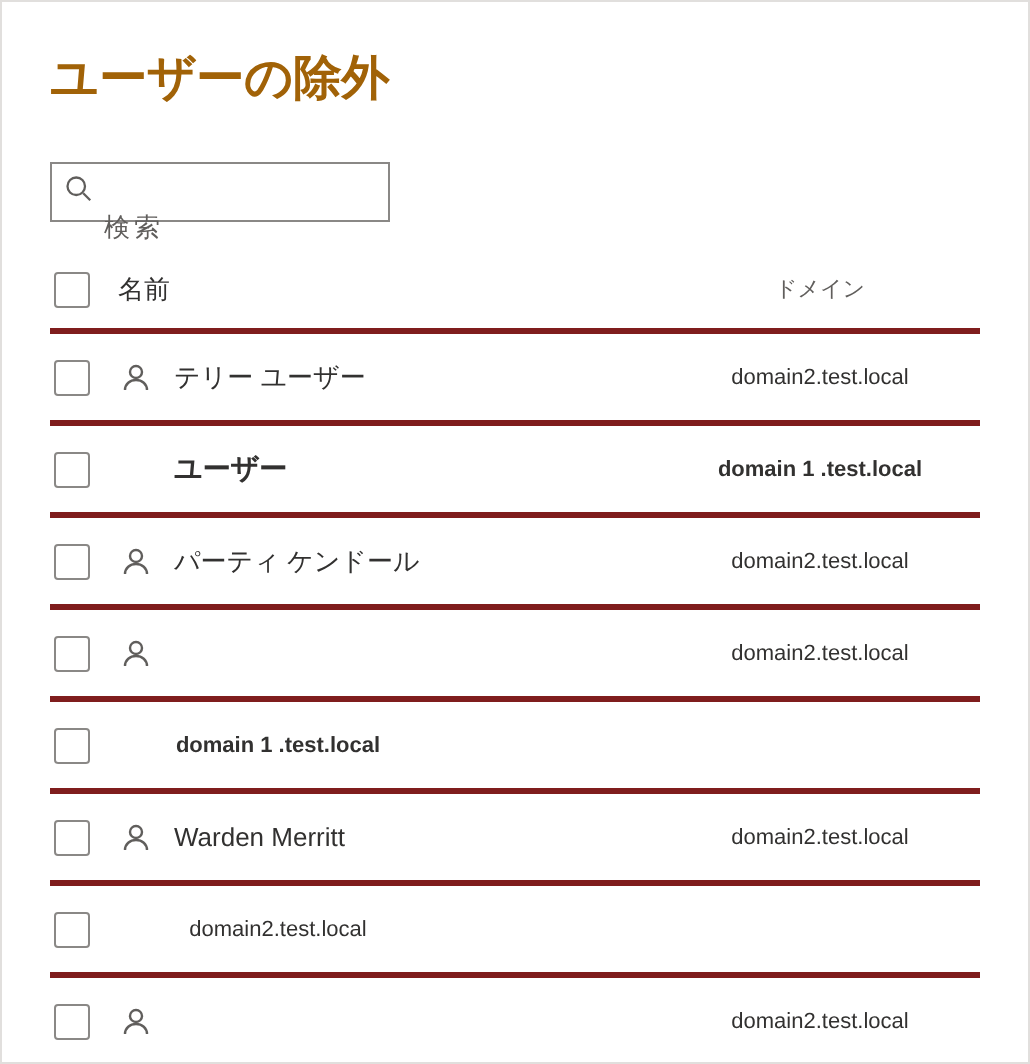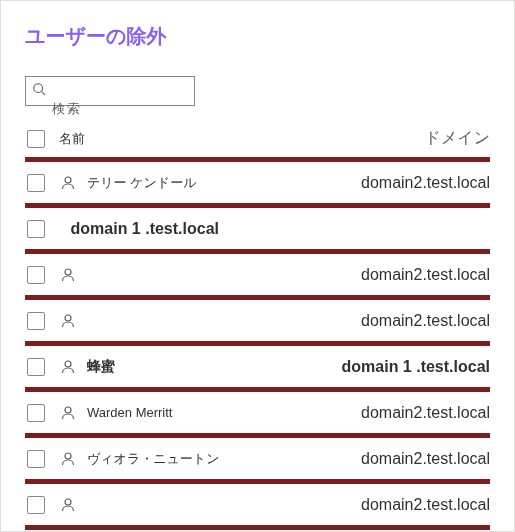--- a/index.html
+++ b/index.html
@@ -7,23 +7,23 @@
       font-family: "Segoe UI", "Yu Gothic UI", Meiryo, sans-serif;
       background: #fff;
       color: #323130;
       width: 515px;
       height: 532px;
       border: 1px solid #e1dfdd;
       overflow: hidden;
     }
     .panel { padding: 22px 24px 0 24px; }
     .title {
-      font-size: 20px;
+      font-size: 24px;
       font-weight: 600;
-      color: #8b5cf6;
+      color: #a16207;
       margin-bottom: 26px;
     }
     .search-box {
       display: flex;
       align-items: center;
       width: 170px;
       height: 30px;
       border: 1px solid #8a8886;
       padding: 0 6px;
       margin-bottom: 14px;
@@ -41,21 +41,21 @@
       margin-top: 35px;
     }
     .search-input::placeholder {
       color: #605e5c;
       letter-spacing: 2px;
     }
     .table { width: 100%; }
     .thead, .row {
       display: flex;
       align-items: center;
-      border-bottom: 5px solid #7f1d1d;
+      border-bottom: 3px solid #7f1d1d;
     }
     .thead {
       height: 42px;
       font-size: 13px;
       color: #605e5c;
     }
     .row { height: 46px; }
     .col-check {
       width: 34px;
       display: flex;
@@ -66,23 +66,23 @@
     .col-name {
       flex: 1;
       display: flex;
       align-items: center;
       gap: 10px;
       font-size: 13px;
       color: #323130;
     }
     .col-domain {
       width: 160px;
-      font-size: 16px;
+      font-size: 11px;
       color: #323130;
-      text-align: right;
+      text-align: center;
     }
     .checkbox {
       width: 18px;
       height: 18px;
       border: 1px solid #8a8886;
       border-radius: 2px;
       background: #fff;
       cursor: pointer;
     }
     .person-icon {
@@ -128,41 +128,51 @@
           <div class="col-check">
             <div class="checkbox"></div>
           </div>
           <div class="col-name">
             <span class="person-icon">
               <svg width="16" height="16" viewBox="0 0 16 16" fill="none">
                 <circle cx="8" cy="5" r="3" stroke="#605e5c" stroke-width="1.2"></circle>
                 <path d="M2.5 14c0-3 2.5-5 5.5-5s5.5 2 5.5 5" stroke="#605e5c" stroke-width="1.2" fill="none"></path>
               </svg>
             </span>
-            <span class="name-text">テリー ケンドール</span>
+            <span class="name-text">テリー ユーザー</span>
           </div>
           <div class="col-domain">domain2.test.local</div>
         </div>
         <div class="row bold noicon">
           <div class="col-check">
             <div class="checkbox"></div>
           </div>
+          <div class="col-name">
+            <span class="person-icon">
+              <svg width="16" height="16" viewBox="0 0 16 16" fill="none">
+                <circle cx="8" cy="5" r="3" stroke="#605e5c" stroke-width="1.2"></circle>
+                <path d="M2.5 14c0-3 2.5-5 5.5-5s5.5 2 5.5 5" stroke="#605e5c" stroke-width="1.2" fill="none"></path>
+              </svg>
+            </span>
+            <span class="name-text">ユーザー</span>
+          </div>
           <div class="col-domain">domain 1 .test.local</div>
         </div>
         <div class="row">
           <div class="col-check">
             <div class="checkbox"></div>
           </div>
           <div class="col-name">
             <span class="person-icon">
               <svg width="16" height="16" viewBox="0 0 16 16" fill="none">
                 <circle cx="8" cy="5" r="3" stroke="#605e5c" stroke-width="1.2"></circle>
                 <path d="M2.5 14c0-3 2.5-5 5.5-5s5.5 2 5.5 5" stroke="#605e5c" stroke-width="1.2" fill="none"></path>
               </svg>
             </span>
+            <span class="name-text">パーティ ケンドール</span>
           </div>
           <div class="col-domain">domain2.test.local</div>
         </div>
         <div class="row">
           <div class="col-check">
             <div class="checkbox"></div>
           </div>
           <div class="col-name">
             <span class="person-icon">
               <svg width="16" height="16" viewBox="0 0 16 16" fill="none">
@@ -170,58 +180,40 @@
                 <path d="M2.5 14c0-3 2.5-5 5.5-5s5.5 2 5.5 5" stroke="#605e5c" stroke-width="1.2" fill="none"></path>
               </svg>
             </span>
           </div>
           <div class="col-domain">domain2.test.local</div>
         </div>
         <div class="row bold">
           <div class="col-check">
             <div class="checkbox"></div>
           </div>
-          <div class="col-name">
-            <span class="person-icon">
-              <svg width="16" height="16" viewBox="0 0 16 16" fill="none">
-                <circle cx="8" cy="5" r="3" stroke="#605e5c" stroke-width="1.2"></circle>
-                <path d="M2.5 14c0-3 2.5-5 5.5-5s5.5 2 5.5 5" stroke="#605e5c" stroke-width="1.2" fill="none"></path>
-              </svg>
-            </span>
-            <span class="name-text">蜂蜜</span>
-          </div>
           <div class="col-domain">domain 1 .test.local</div>
         </div>
         <div class="row">
           <div class="col-check">
             <div class="checkbox"></div>
           </div>
           <div class="col-name">
             <span class="person-icon">
               <svg width="16" height="16" viewBox="0 0 16 16" fill="none">
                 <circle cx="8" cy="5" r="3" stroke="#605e5c" stroke-width="1.2"></circle>
                 <path d="M2.5 14c0-3 2.5-5 5.5-5s5.5 2 5.5 5" stroke="#605e5c" stroke-width="1.2" fill="none"></path>
               </svg>
             </span>
             <span class="name-text">Warden Merritt</span>
           </div>
           <div class="col-domain">domain2.test.local</div>
         </div>
         <div class="row">
           <div class="col-check">
             <div class="checkbox"></div>
-          </div>
-          <div class="col-name">
-            <span class="person-icon">
-              <svg width="16" height="16" viewBox="0 0 16 16" fill="none">
-                <circle cx="8" cy="5" r="3" stroke="#605e5c" stroke-width="1.2"></circle>
-                <path d="M2.5 14c0-3 2.5-5 5.5-5s5.5 2 5.5 5" stroke="#605e5c" stroke-width="1.2" fill="none"></path>
-              </svg>
-            </span>
-            <span class="name-text">ヴィオラ・ニュートン</span>
           </div>
           <div class="col-domain">domain2.test.local</div>
         </div>
         <div class="row">
           <div class="col-check">
             <div class="checkbox"></div>
           </div>
           <div class="col-name">
             <span class="person-icon">
               <svg width="16" height="16" viewBox="0 0 16 16" fill="none">

